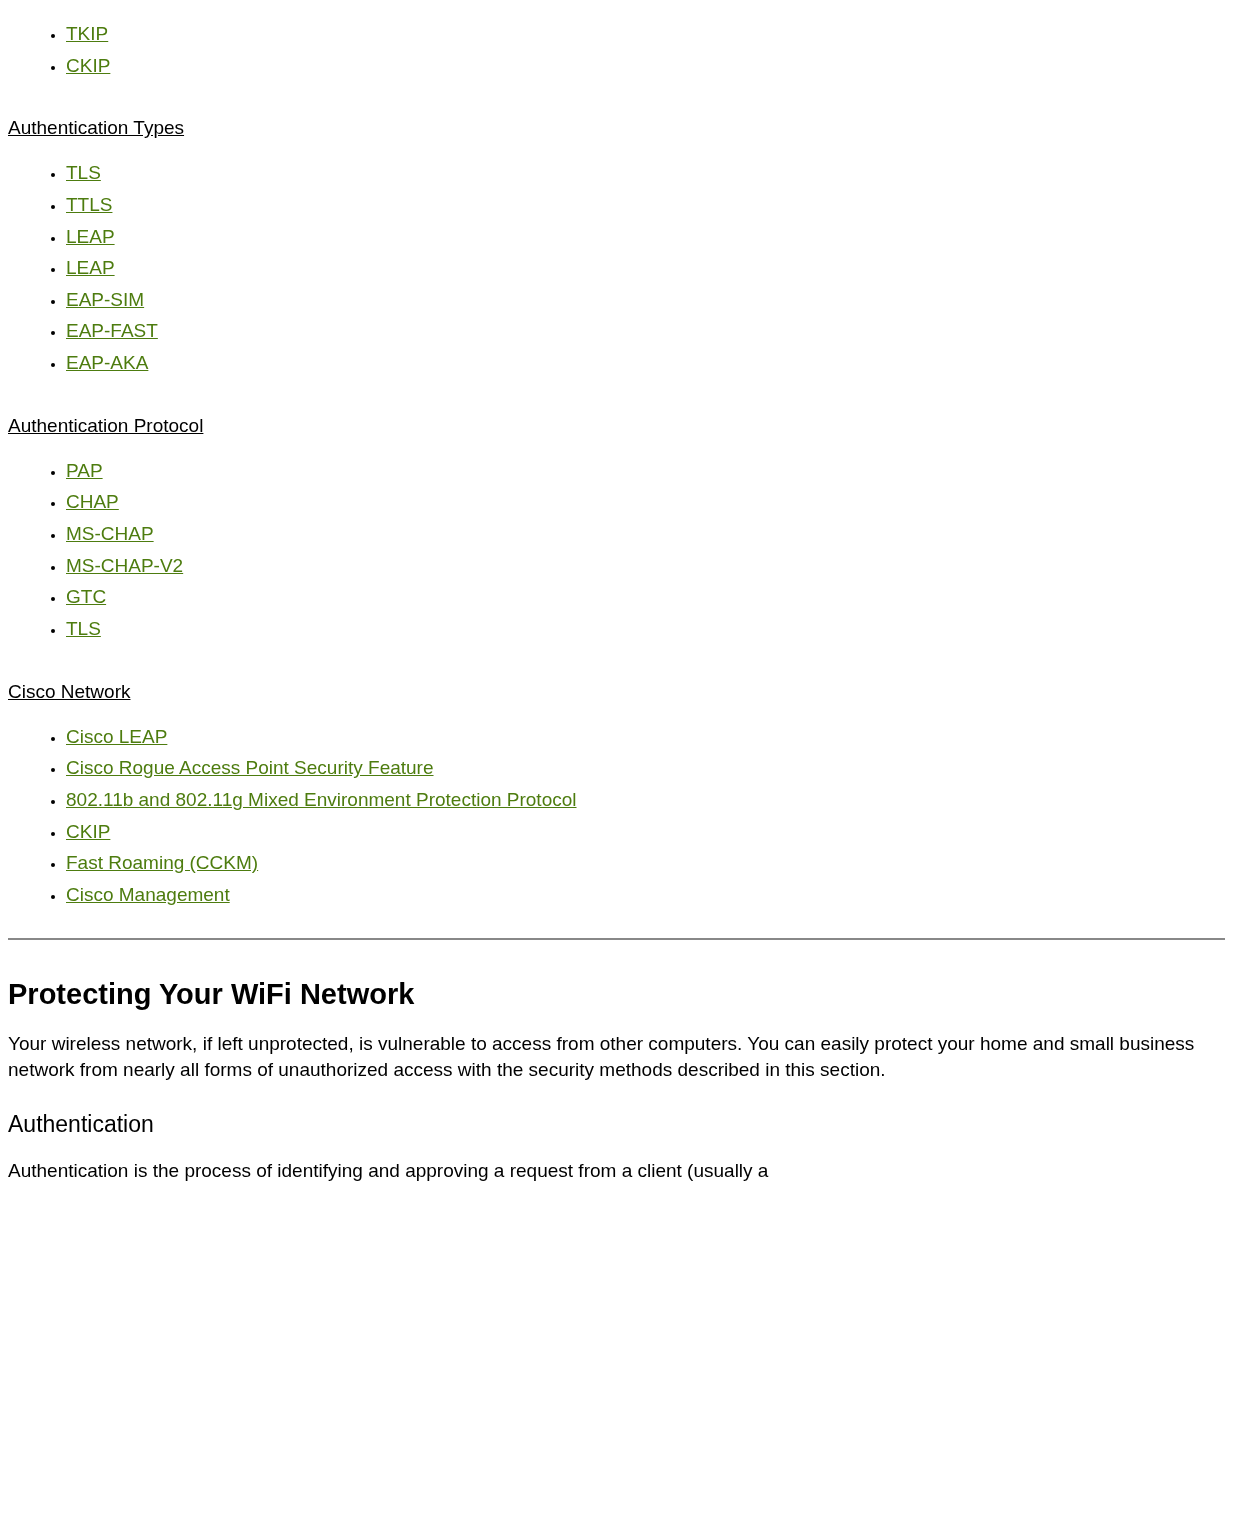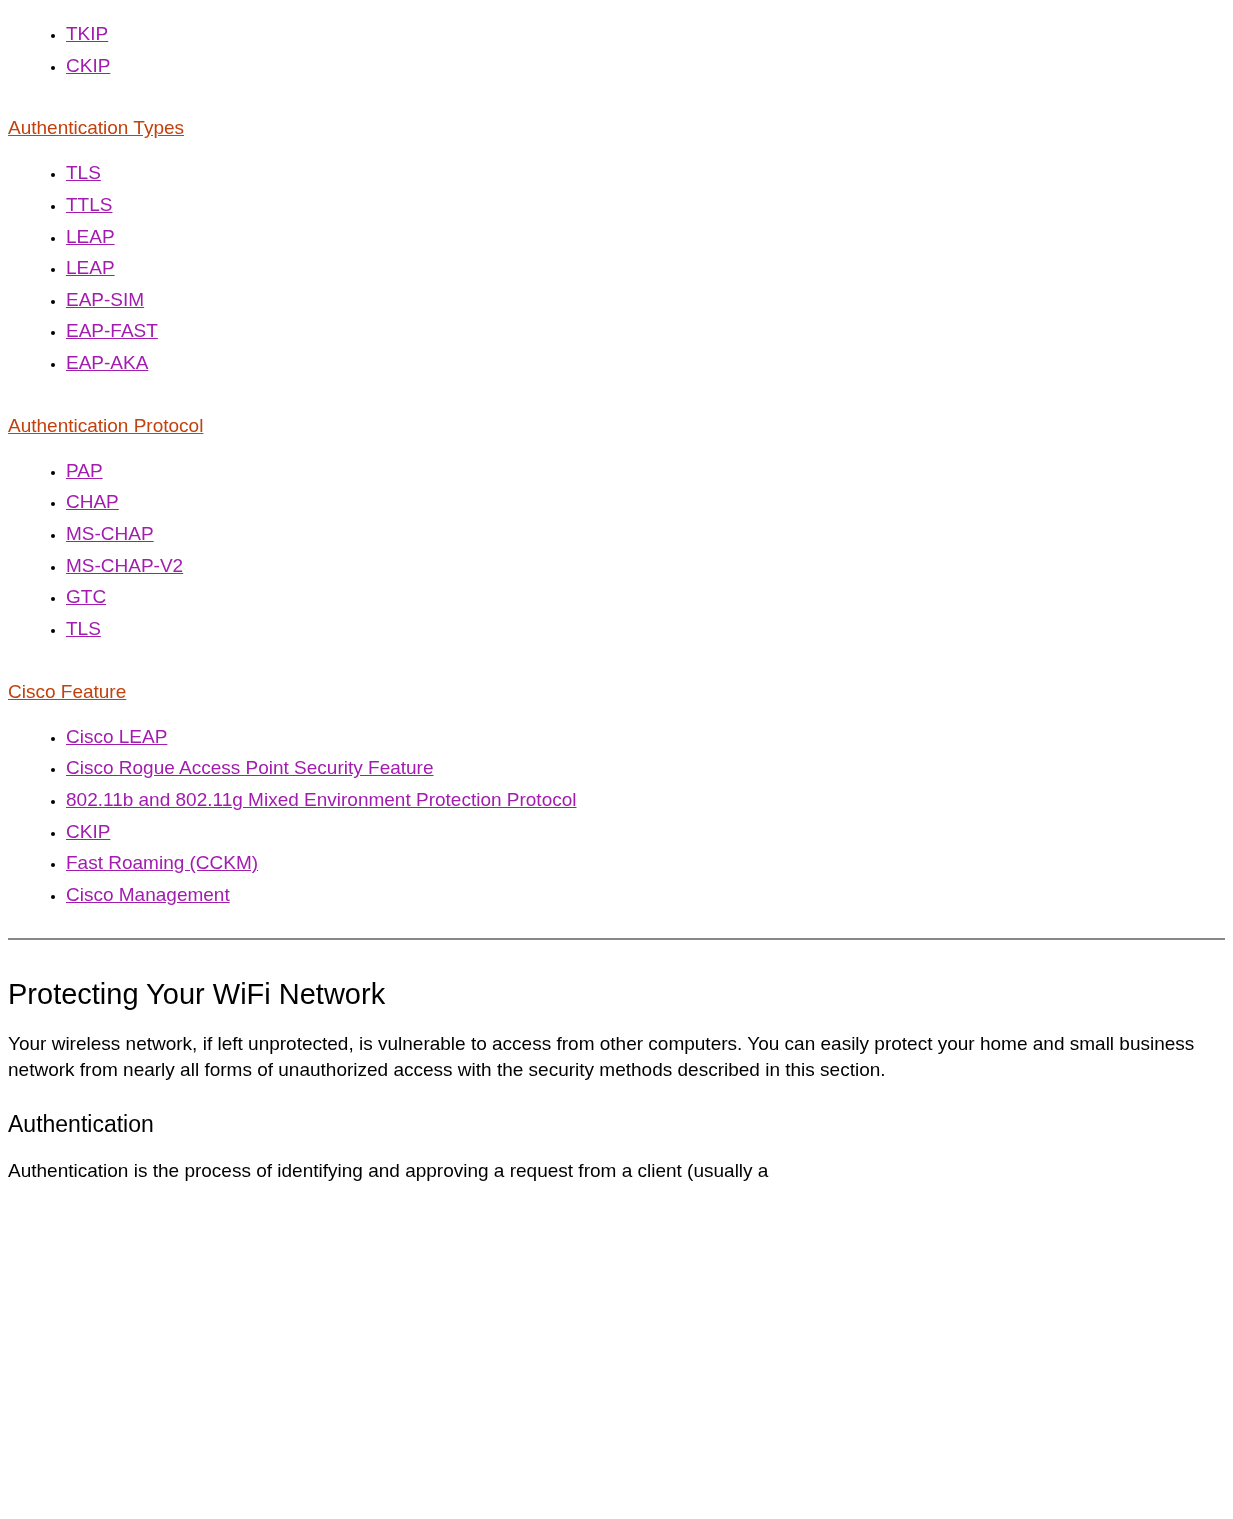--- a/index.html
+++ b/index.html
@@ -4,49 +4,49 @@
   <style>
     body {
       font-family: Verdana, Geneva, sans-serif;
       font-size: 19px;
       color: #000;
       margin: 0;
       padding: 0 8px;
       max-width: 1233px;
     }
     a {
-      color: #a21caf;
+      color: #4d7c0f;
       text-decoration: underline;
     }
     ul {
       list-style-type: disc;
       padding-left: 58px;
       margin: 18px 0;
     }
     li {
       padding: 3px 0;
       line-height: 1.35;
     }
     li::marker {
       font-size: 0.72em;
     }
     .section-link {
       display: block;
       margin: 36px 0;
-      color: #c2410c;
+      color: #000000;
       text-decoration: underline;
     }
     hr {
       margin: 28px 0 38px 0;
       border: none;
       border-top: 2px solid #888;
     }
     h2 {
       font-size: 29px;
-      font-weight: normal;
+      font-weight: bold;
       margin: 22px 0 20px 0;
     }
     h3 {
       font-size: 23px;
       font-weight: normal;
       margin: 28px 0 20px 0;
     }
     p {
       margin: 18px 0;
       line-height: 1.35;
@@ -80,21 +80,21 @@
 
 <ul>
   <li><a href="#">PAP</a></li>
   <li><a href="#">CHAP</a></li>
   <li><a href="#">MS-CHAP</a></li>
   <li><a href="#">MS-CHAP-V2</a></li>
   <li><a href="#">GTC</a></li>
   <li><a href="#">TLS</a></li>
 </ul>
 
-<a href="#" class="section-link toc-heading">Cisco Feature</a>
+<a href="#" class="section-link toc-heading">Cisco Network</a>
 
 <ul>
   <li><a href="#">Cisco LEAP</a></li>
   <li><a href="#">Cisco Rogue Access Point Security Feature</a></li>
   <li><a href="#">802.11b and 802.11g Mixed Environment Protection Protocol</a></li>
   <li><a href="#">CKIP</a></li>
   <li><a href="#">Fast Roaming (CCKM)</a></li>
   <li><a href="#">Cisco Management</a></li>
 </ul>
 

